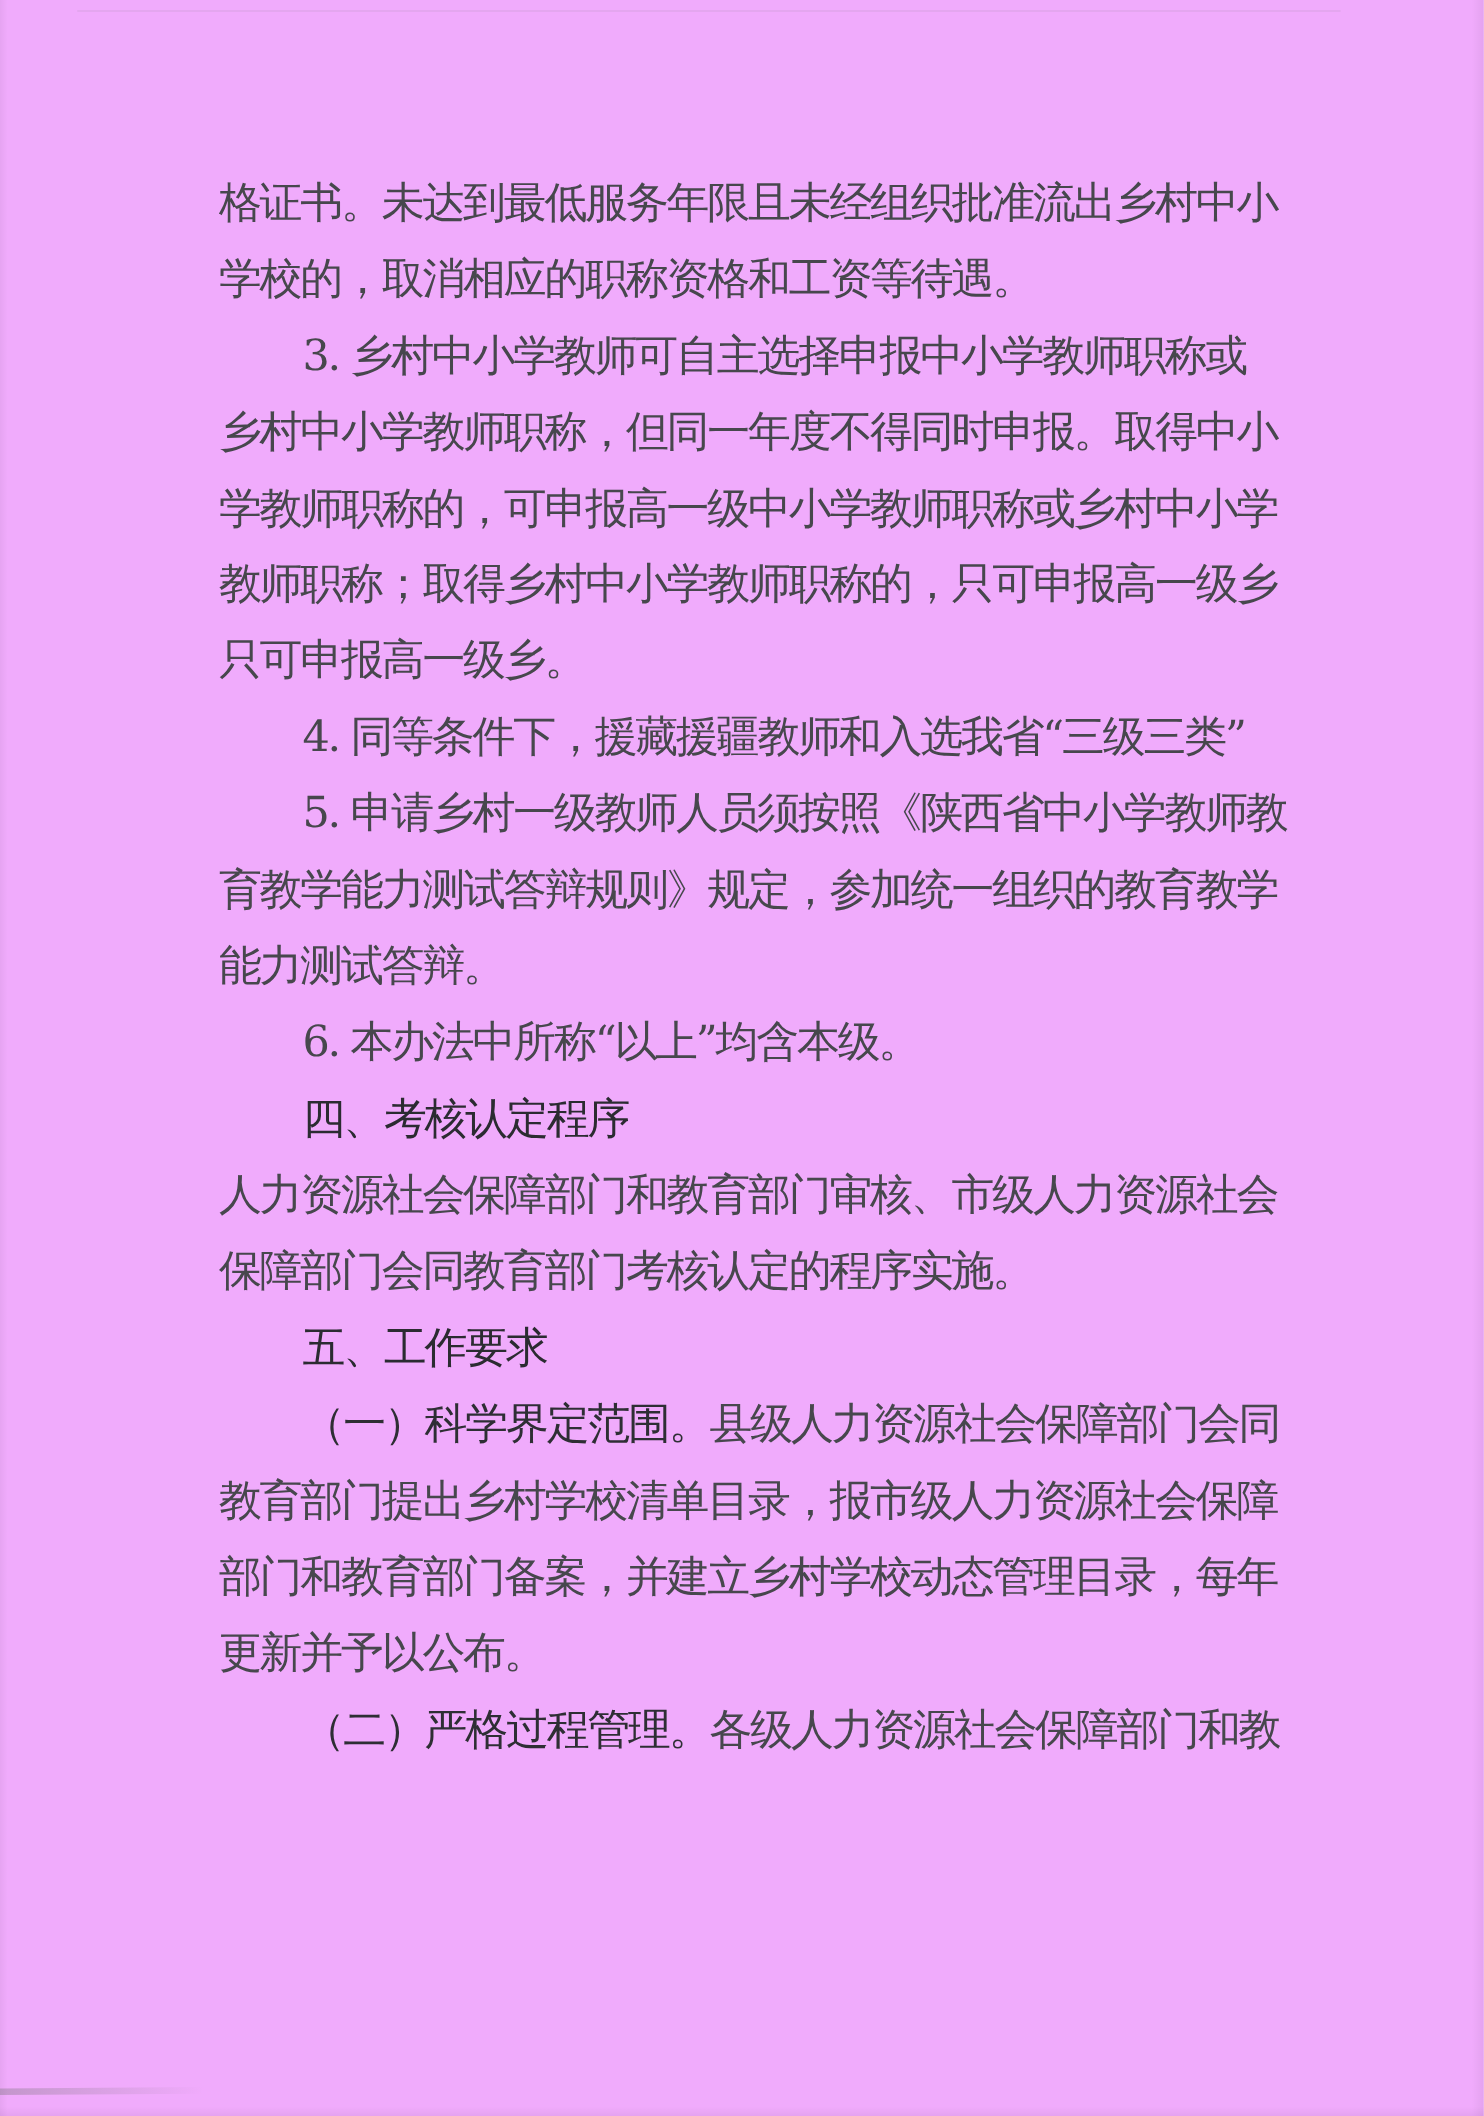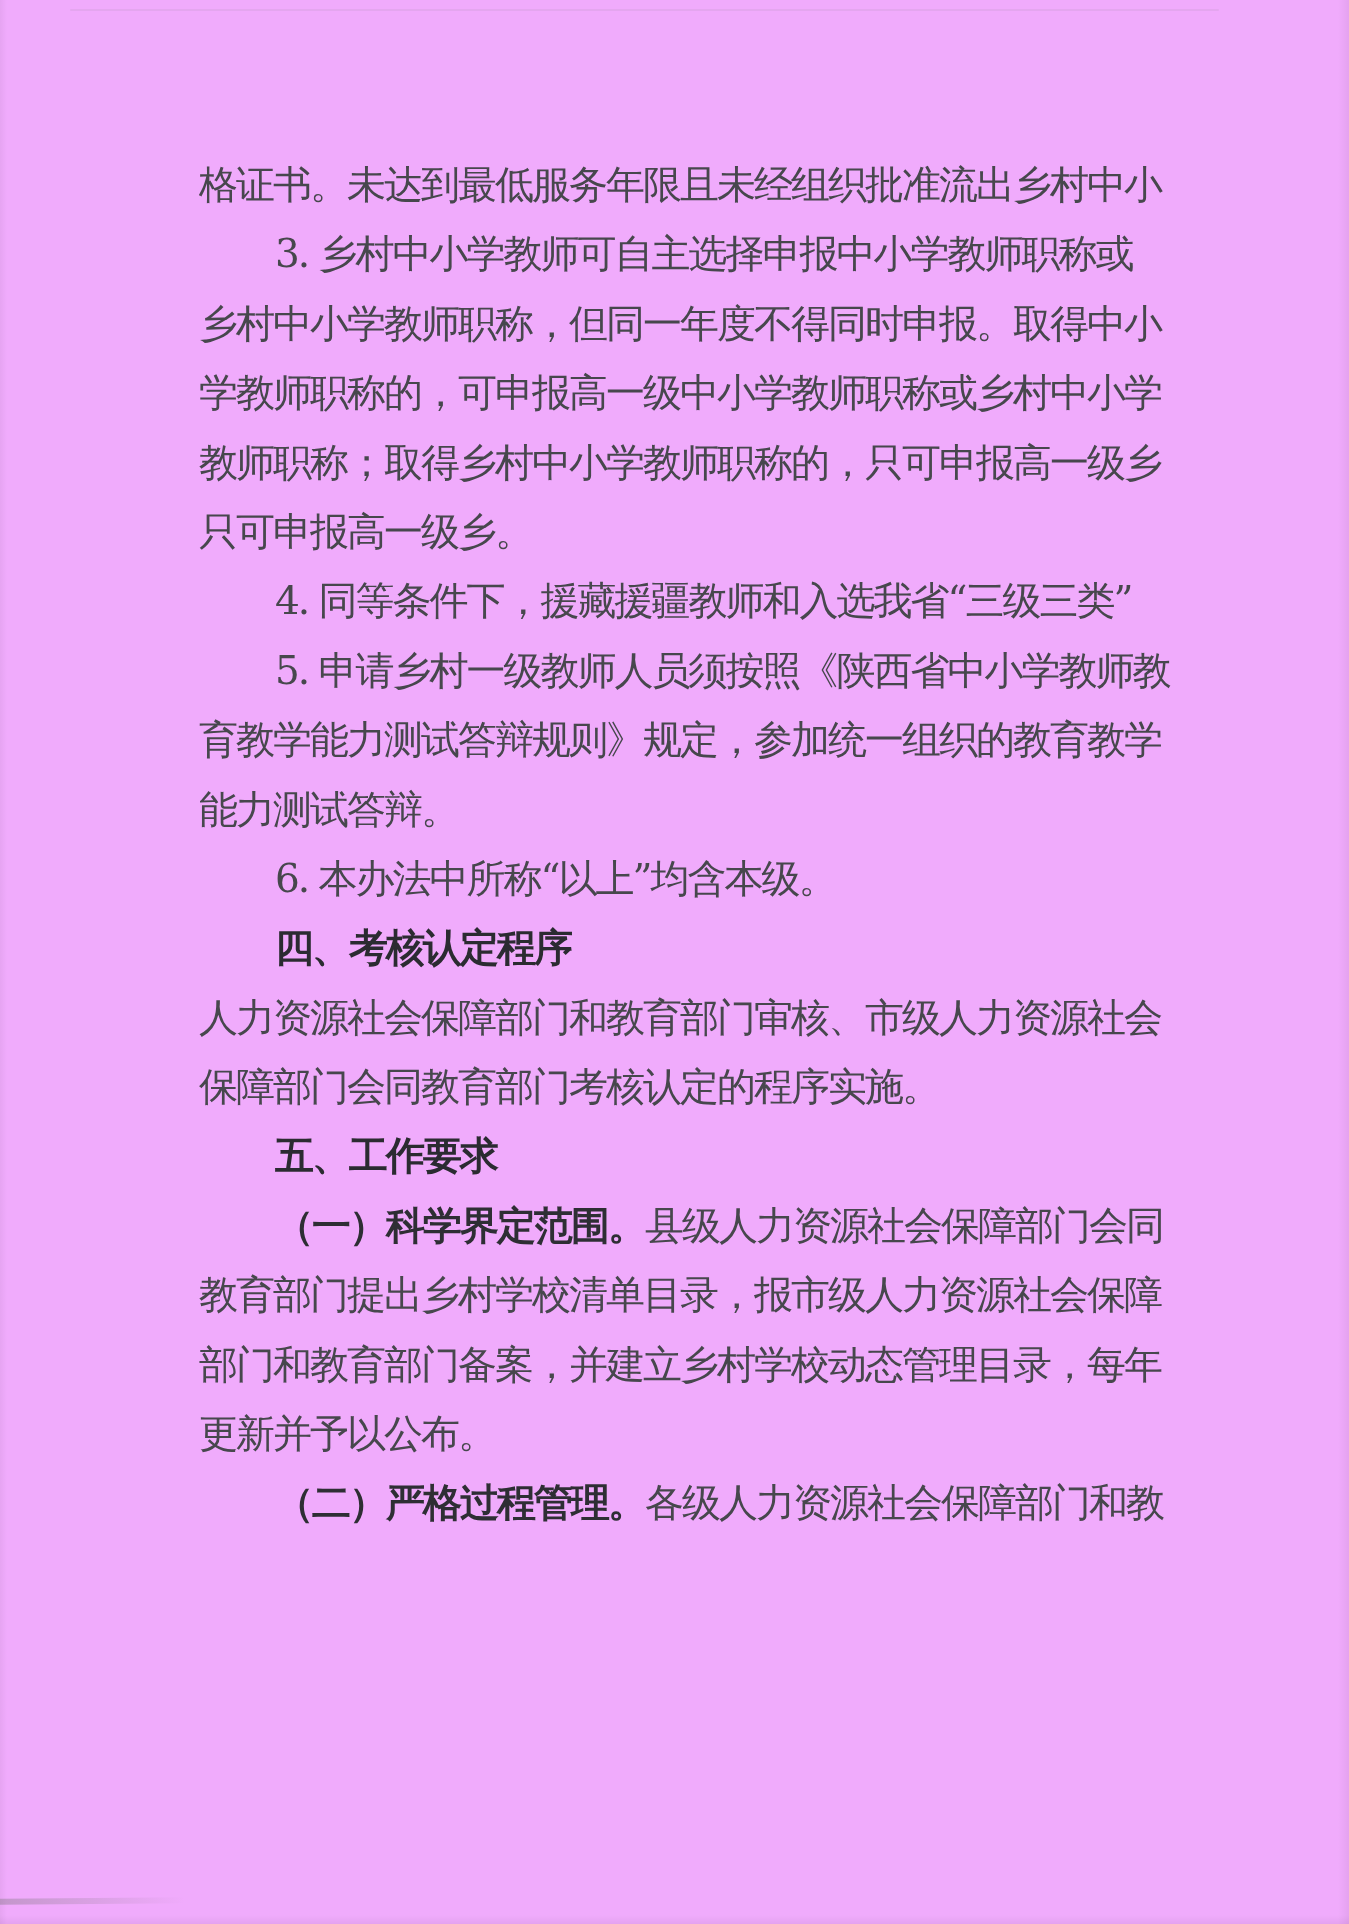--- a/index.html
+++ b/index.html
@@ -48,38 +48,39 @@
   .line {
     height: 69.4px;
     line-height: 69.4px;
     font-size: 39px;
     letter-spacing: -2px;
     color: #47474d;
     white-space: nowrap;
   }
   .line.indent { text-indent: 76px; }
   .line .bold {
-    font-weight: 700;
+    font-weight: 400;
     color: #2e2e34;
   }
   .line.heading .bold {
     color: #2b2b31;
   }
 </style>
 </head>
 <body>
 
 <div class="page">
   <div class="top-streak"></div>
   <div class="edge-left"></div>
   <div class="edge-right"></div>
   <div class="edge-bottom"></div>
   <div class="bottom-left-smudge"></div>
   <div class="doc-body">
       <div class="line"><span class="regular">格证书。未达到最低服务年限且未经组织批准流出乡村中小</span></div>
+      <div class="line"><span class="regular">学校的，取消相应的职称资格和工资等待遇。</span></div>
       <div class="line indent"><span class="regular">3. 乡村中小学教师可自主选择申报中小学教师职称或</span></div>
       <div class="line"><span class="regular">乡村中小学教师职称，但同一年度不得同时申报。取得中小</span></div>
       <div class="line"><span class="regular">学教师职称的，可申报高一级中小学教师职称或乡村中小学</span></div>
       <div class="line"><span class="regular">教师职称；取得乡村中小学教师职称的，只可申报高一级乡</span></div>
       <div class="line"><span class="regular">只可申报高一级乡。</span></div>
       <div class="line indent"><span class="regular">4. 同等条件下，援藏援疆教师和入选我省“三级三类”</span></div>
       <div class="line indent"><span class="regular">5. 申请乡村一级教师人员须按照《陕西省中小学教师教</span></div>
       <div class="line"><span class="regular">育教学能力测试答辩规则》规定，参加统一组织的教育教学</span></div>
       <div class="line"><span class="regular">能力测试答辩。</span></div>
       <div class="line indent"><span class="regular">6. 本办法中所称“以上”均含本级。</span></div>

